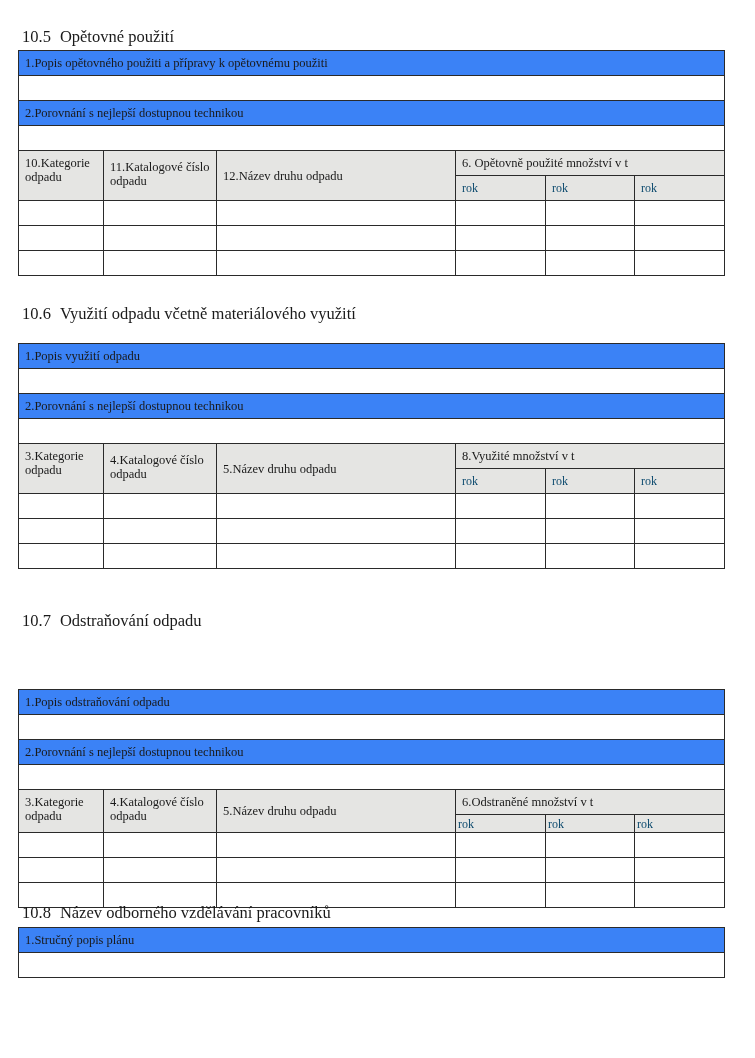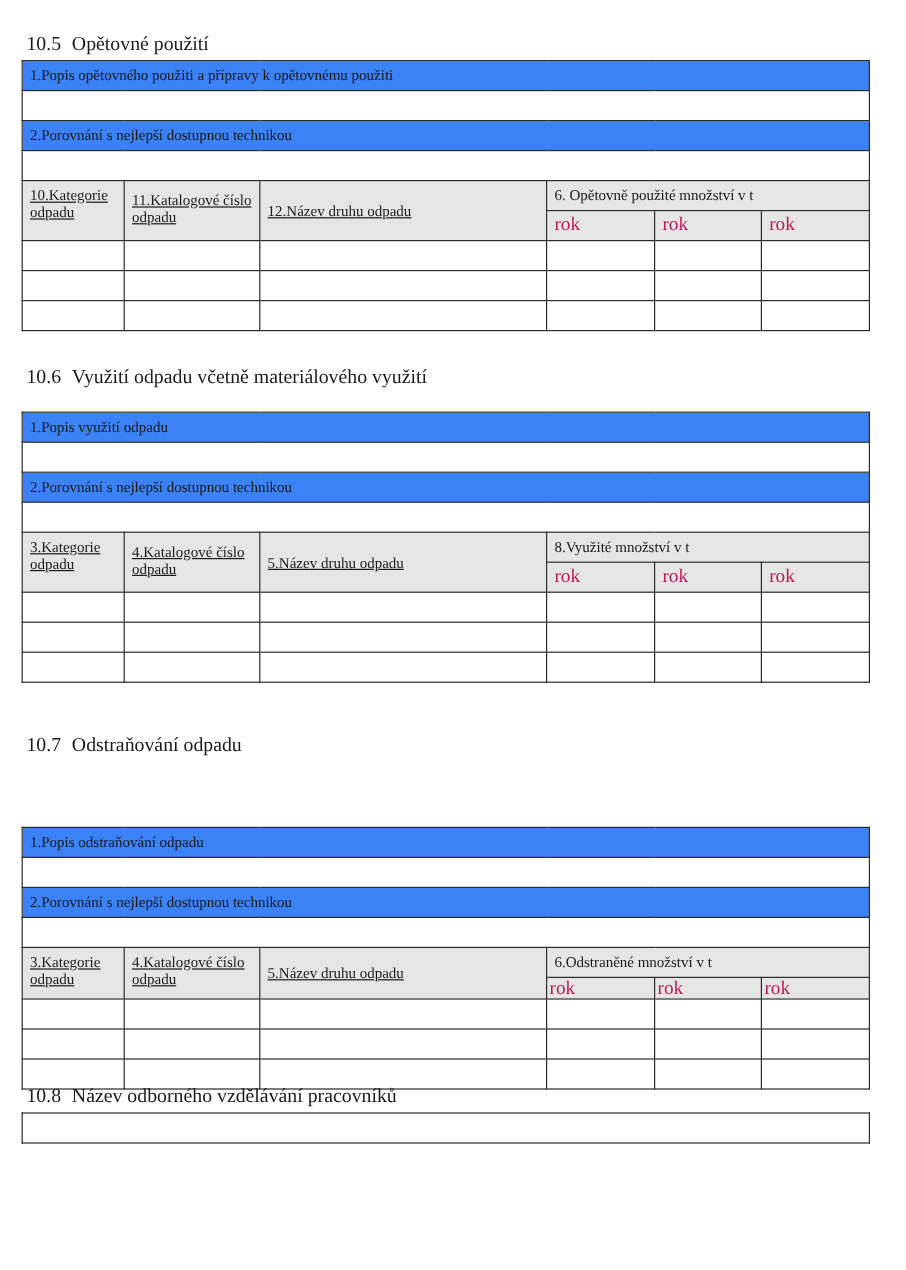--- a/index.html
+++ b/index.html
@@ -6,22 +6,22 @@
   body { width: 755px; height: 1058px; position: relative; overflow: hidden;
          font-family: "Liberation Serif", "DejaVu Serif", serif; color: #1a1a1a; }
   .sec-title { position: absolute; left: 22px; font-size: 16.5px; line-height: 20px; white-space: nowrap; }
   .sec-title .num { margin-right: 9px; }
   table.form { position: absolute; left: 18px; width: 706px; border-collapse: collapse; table-layout: fixed; }
   table.form td { border: 1px solid #2a2a2a; padding: 0 6px; font-size: 12.5px; line-height: 14px;
                   vertical-align: middle; overflow: hidden; }
   table.form td.lbl { background: #3b82f6; }
   table.form td.blank { background: #ffffff; }
   table.form td.gray { background: #e5e5e3; }
-  table.form td.rok { color: #be185d; background: #e5e5e3; font-size: 16px; }
-  table.form td.hdr { vertical-align: top; padding-top: 5px; text-decoration: underline; }
+  table.form td.rok { color: #0c4a6e; background: #e5e5e3; font-size: 12px; }
+  table.form td.hdr { vertical-align: top; padding-top: 5px; }
   table.form td.hdr.mid { vertical-align: middle; padding-top: 0; margin-left: 33px; }
   table.form td.hdr.top2 { vertical-align: top; padding-top: 9px; }
   .h25 { height: 24px; }
   .h18 { height: 17px; }
 </style>
 </head>
 <body>
 
 <div class="sec-title" style="top:27px;">
   <span class="num">10.5</span><span>Opětovné použití</span>
@@ -213,17 +213,20 @@
   </table>
 
 <div class="sec-title" style="top:903px;">
   <span class="num">10.8</span><span>Název odborného vzdělávání pracovníků</span>
 </div>
 <table class="form" style="top:927px;">
   <colgroup>
       <col style="width:706px">
     </colgroup>
   <tbody>
+      <tr>
+        <td class="lbl h25">1.Stručný popis plánu</td>
+      </tr>
   <tr>
         <td class="blank h25"></td>
       </tr>
 </tbody>
   </table>
 
 </body></html>

